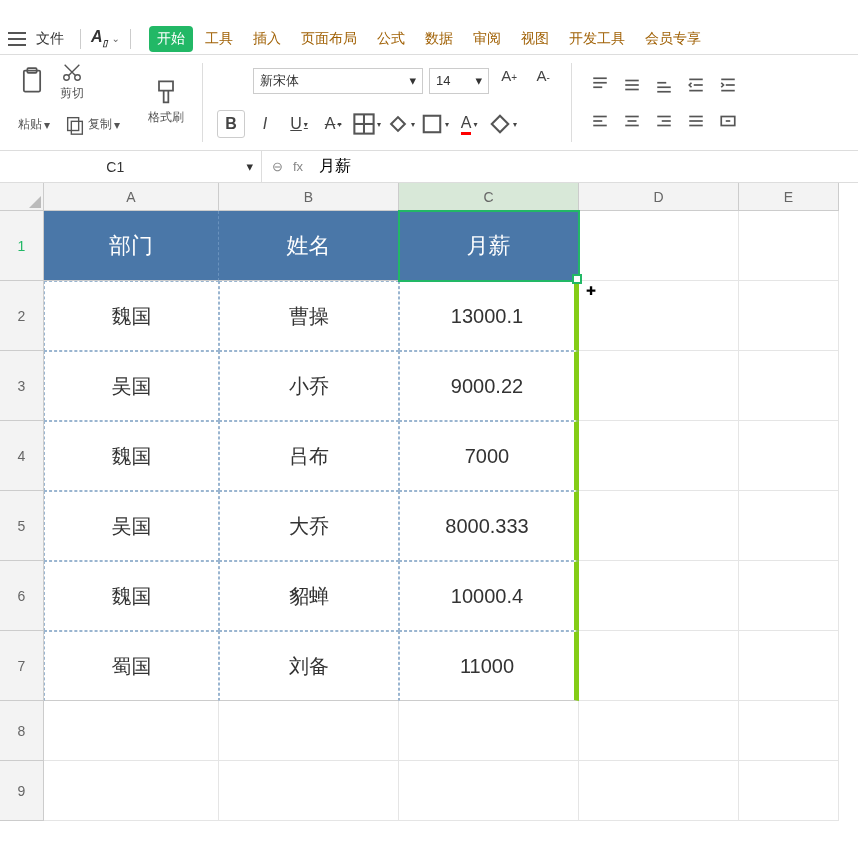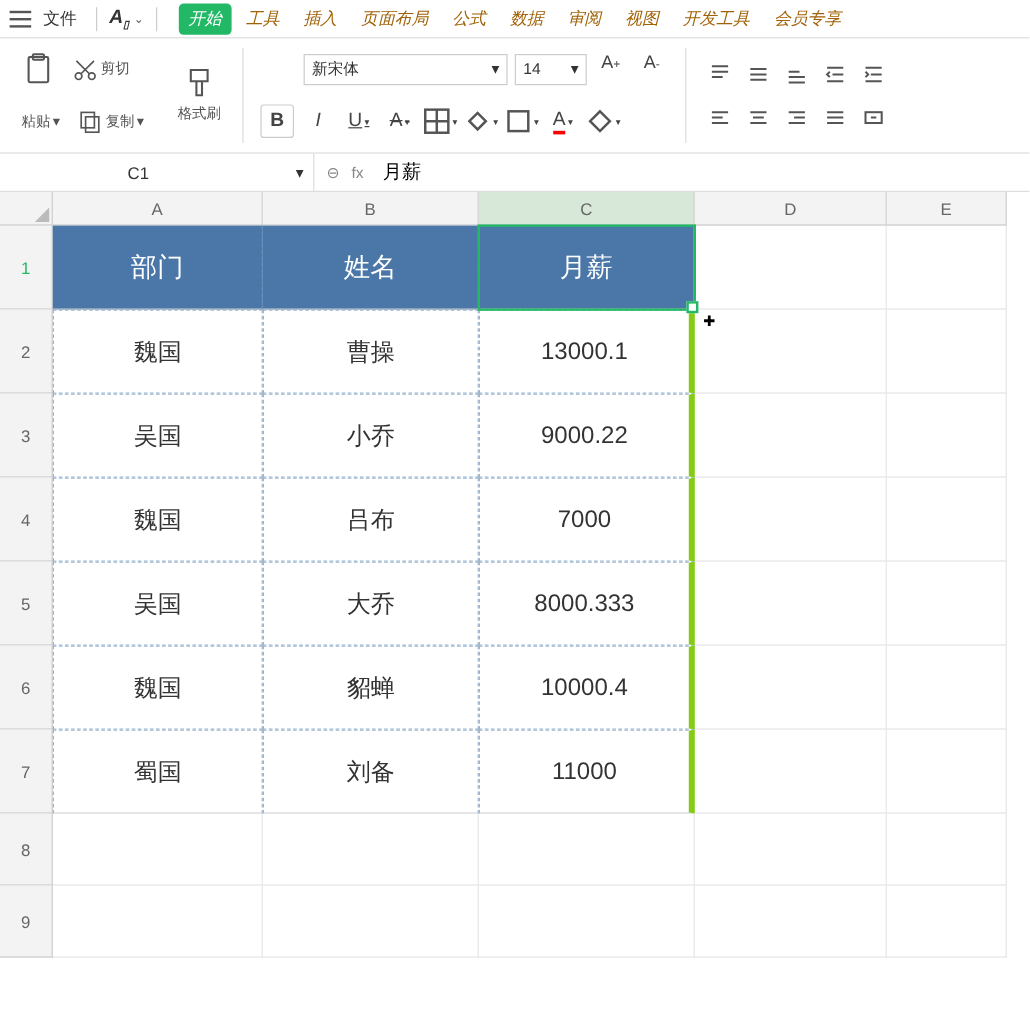--- a/index.html
+++ b/index.html
@@ -1,26 +1,26 @@
 <!DOCTYPE html>
 <html><head>
 <meta charset="utf-8">
 <style>
 * { box-sizing: border-box; margin: 0; padding: 0; font-family: "Microsoft YaHei", sans-serif; }
 body { background: #fff; width: 858px; height: 858px; overflow: hidden; font-size: 13px; color: #333; }
 
 
-.menubar { display: flex; align-items: center; height: 32px; padding: 0 8px; gap: 4px; border-bottom: 1px solid #ddd; }
+.menubar { display: flex; align-items: center; height: 32px; padding: 0 8px; gap: 4px; border-bottom: 1px solid #ddd; margin-top: 23px; }
 .menubar .hamburger { width: 18px; height: 14px; display: flex; flex-direction: column; justify-content: space-between; }
 .menubar .hamburger span { height: 2px; background: #555; }
 .menubar .file-label { font-size: 14px; margin: 0 6px; }
 .menubar .sep { width: 1px; height: 20px; background: #ccc; margin: 0 6px; }
 .menubar .a-icon { font-weight: bold; font-style: italic; font-size: 16px; }
 .menubar .caret { font-size: 10px; color: #666; }
-.menubar .tabs { display: flex; gap: 4px; margin-left: 8px; font-style: italic; }
+.menubar .tabs { display: flex; gap: 4px; margin-left: 8px; }
 .menubar .tab { padding: 4px 8px; font-size: 14px; cursor: pointer; color: #a16207; }
 .menubar .tab.active { background: #22b866; color: #fff; border-radius: 4px; }
 
 
 .ribbon { display: flex; height: 96px; border-bottom: 1px solid #ddd; padding: 4px 8px; gap: 8px; }
 .ribbon-group { display: flex; flex-direction: column; justify-content: center; position: relative; padding: 0 6px; }
 .ribbon-sep { width: 1px; background: #ddd; margin: 4px 0; }
 .ribbon-row { display: flex; align-items: center; gap: 6px; height: 44px; }
 .ribbon-btn { display: flex; flex-direction: column; align-items: center; justify-content: center; gap: 2px; font-size: 12px; color: #555; cursor: pointer; padding: 2px 4px; }
 .ribbon-btn svg { width: 22px; height: 22px; }
@@ -98,21 +98,21 @@
 
 <div class="ribbon">
   <div class="ribbon-group">
     <div class="ribbon-row">
       <div class="ribbon-btn ribbon-btn-lg">
         <svg viewBox="0 0 24 24">
             <rect class="icon-stroke" x="5" y="3" width="14" height="18" rx="1"></rect>
             <rect class="icon-stroke" x="8" y="1" width="8" height="4" rx="1"></rect>
           </svg>
       </div>
-      <div class="ribbon-btn" style="flex-direction:row">
+      <div class="ribbon-btn" style="flex-direction:column">
         <svg viewBox="0 0 24 24">
             <circle class="icon-stroke" cx="6" cy="18" r="3"></circle>
             <circle class="icon-stroke" cx="18" cy="18" r="3"></circle>
             <path class="icon-stroke" d="M8 16L20 4M16 16L4 4"></path>
           </svg>
         <span>剪切</span>
       </div>
     </div>
     <div class="ribbon-row">
       <div class="ribbon-btn" style="flex-direction:row">

